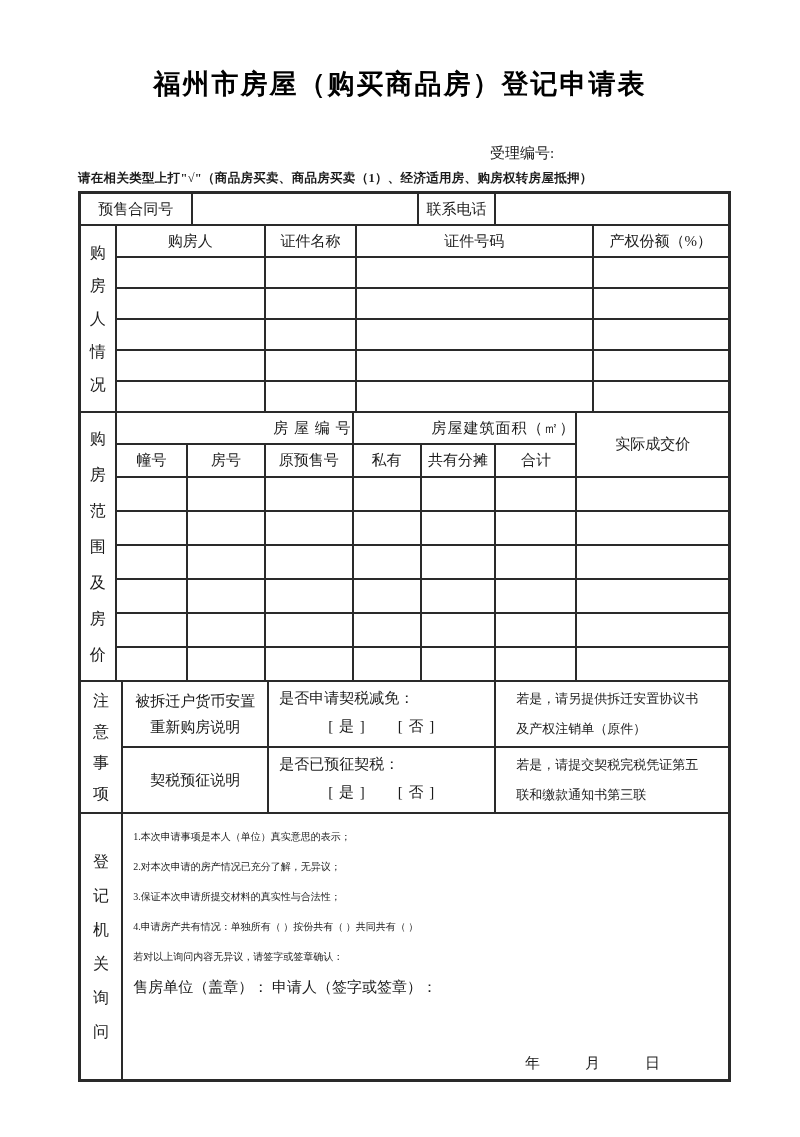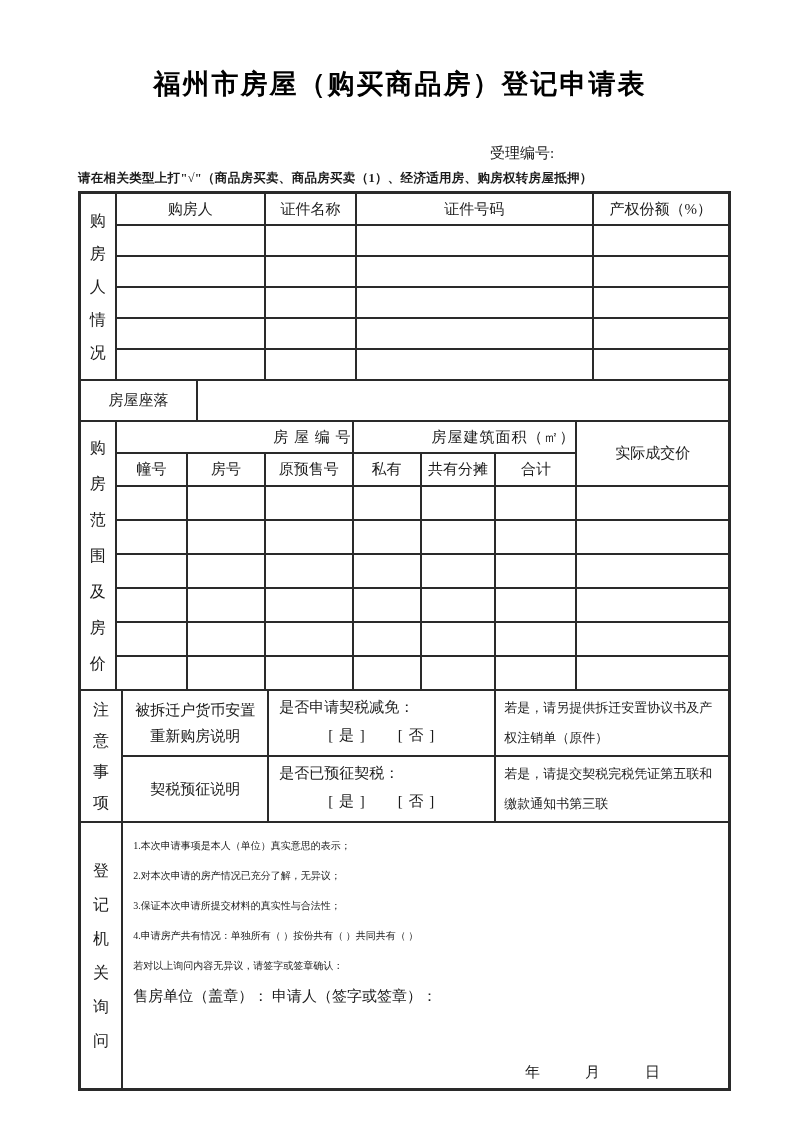--- a/index.html
+++ b/index.html
@@ -62,21 +62,21 @@
   .r-data    td { height: 31px; }
   .r-loc     td { height: 41px; }
   .r-gh1     td { height: 32px; }
   .r-gh2     td { height: 33px; }
   .r-sdata   td { height: 34px; }
   .r-note    td { height: 64px; }
   .q-cell { text-align: left; vertical-align: top; padding: 7px 10px 4px 10px; }
   .q-opts { text-align: center; margin-top: 9px; letter-spacing: 1px; }
   .remark-cell {
     text-align: left; vertical-align: middle;
-    font-size: 13px; line-height: 30px; padding: 2px 8px;
+    font-size: 13px; line-height: 30px; padding: 2px 20px;
   }
   .item-cell { padding: 2px 12px; line-height: 26px; }
   .inq-cell { text-align: left; vertical-align: top; padding: 8px 10px 6px 10px; height: 213px; }
   .inq-line { font-size: 10px; line-height: 30px; }
   .sig-line { font-size: 15px; line-height: 30px; }
   .sig-applicant { display: inline-block; }
   .date-line {
     font-size: 15px;
     text-align: right;
     padding-right: 58px;
@@ -92,20 +92,36 @@
   <div class="doc-title">福州市房屋（购买商品房）登记申请表</div>
 
   <div class="acceptance-line">受理编号:</div>
 
   <div class="content">
 
     <div class="note-line">请在相关类型上打"√"（商品房买卖、商品房买卖（1）、经济适用房、购房权转房屋抵押）</div>
 
     <div class="form-wrap">
 
+      <table>
+        <colgroup>
+            <col style="width:17.2%">
+            <col style="width:34.9%">
+            <col style="width:11.8%">
+            <col style="width:36.1%">
+          </colgroup>
+        <tbody>
+          <tr class="r-contract">
+            <td>预售合同号</td>
+            <td></td>
+            <td>联系电话</td>
+            <td></td>
+          </tr>
+        </tbody>
+      </table>
 
       <table>
         <colgroup>
             <col style="width:5.5%">
             <col style="width:23%">
             <col style="width:14%">
             <col style="width:36.5%">
             <col style="width:21%">
           </colgroup>
         <tbody>
@@ -146,32 +162,20 @@
             </tr>
             <tr class="r-data">
               <td></td>
               <td></td>
               <td></td>
               <td></td>
             </tr>
           </tbody>
       </table>
 
-      <table>
-        <colgroup>
-            <col style="width:18%">
-            <col style="width:82%">
-          </colgroup>
-        <tbody>
-          <tr class="r-loc">
-            <td>房屋座落</td>
-            <td></td>
-          </tr>
-        </tbody>
-      </table>
 
       <table>
         <colgroup>
             <col style="width:5.5%">
             <col style="width:11%">
             <col style="width:12%">
             <col style="width:13.5%">
             <col style="width:10.5%">
             <col style="width:11.5%">
             <col style="width:12.5%">

